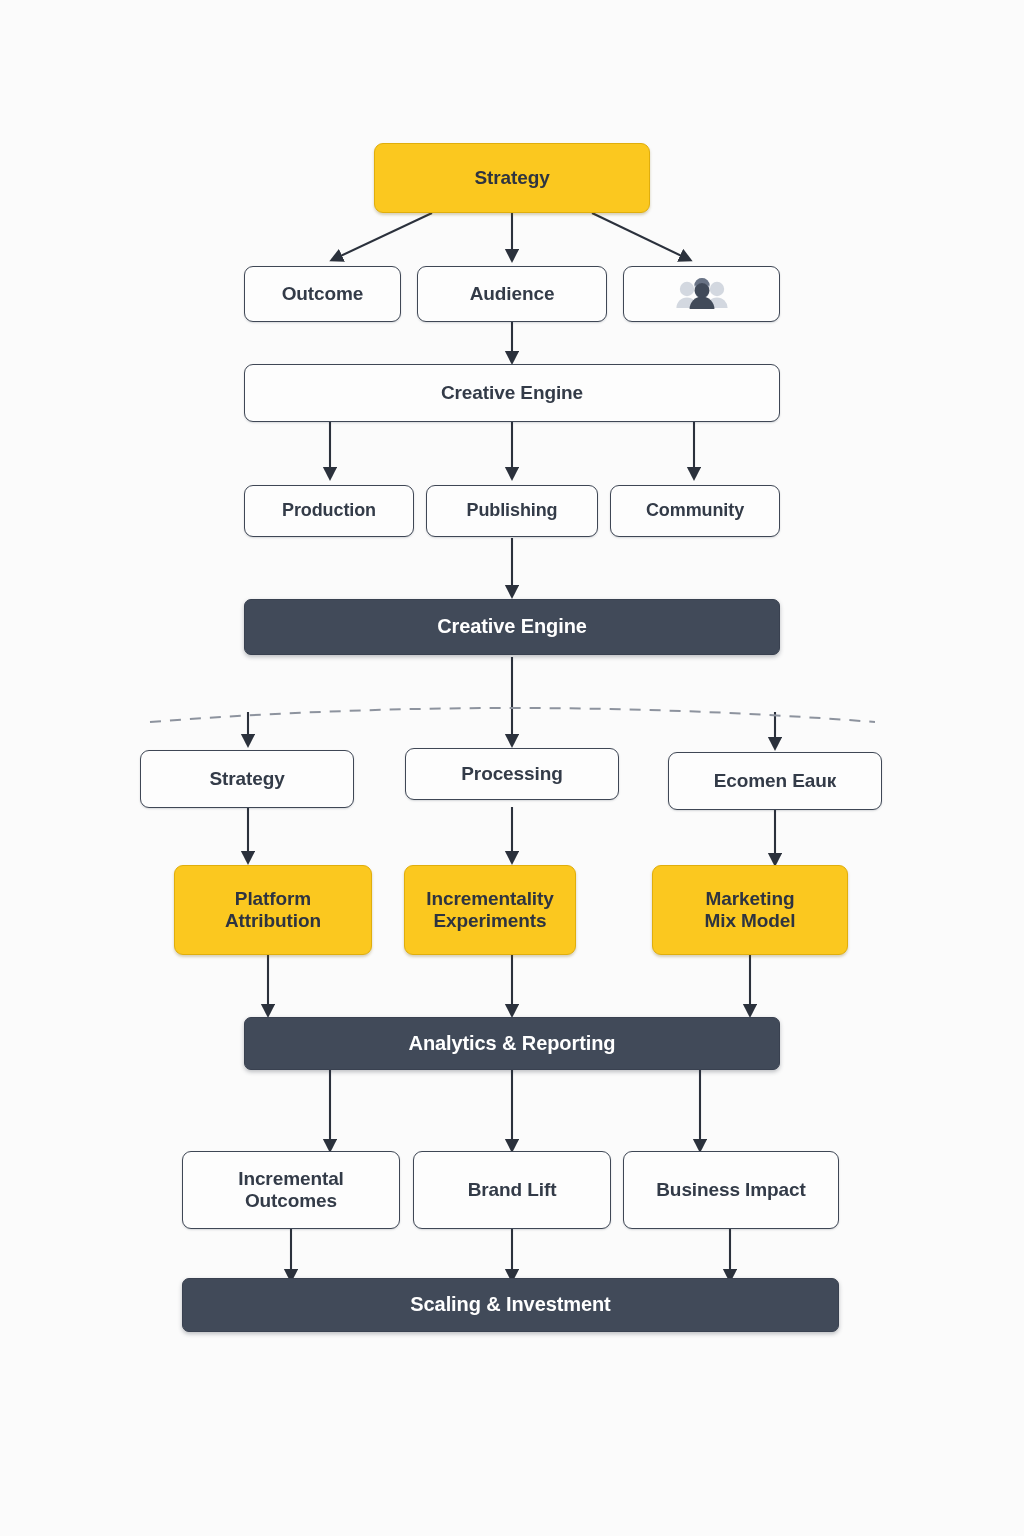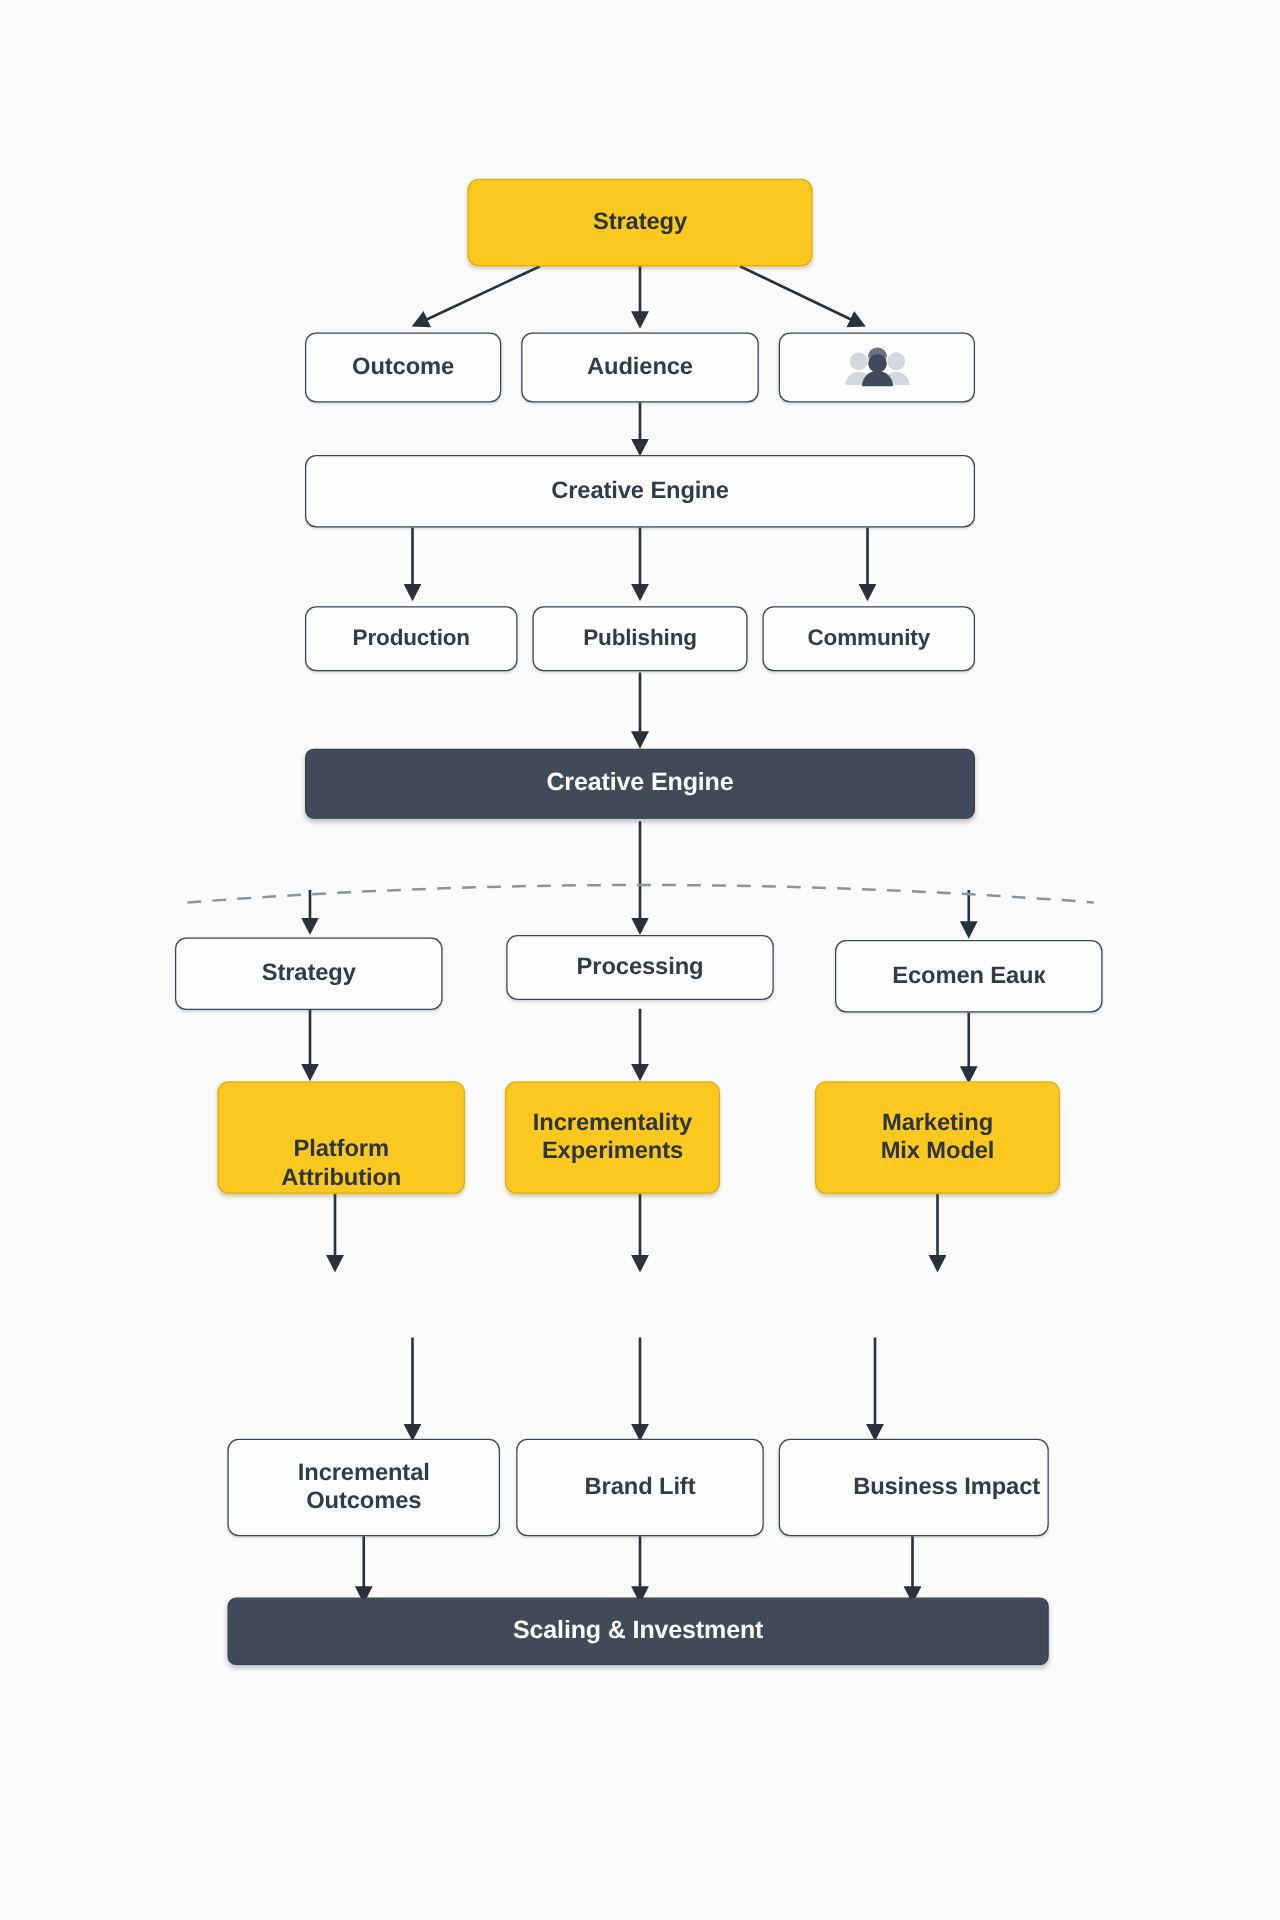--- a/index.html
+++ b/index.html
@@ -165,54 +165,57 @@
   </div>
 
   <div class="node card" style="left:405px;top:748px;width:214px;height:52px;">
     <span class="lbl">Processing</span>
   </div>
 
   <div class="node card" style="left:668px;top:752px;width:214px;height:58px;">
     <span class="lbl">Ecomen Eauк</span>
   </div>
 
-  <div class="node yellow" style="left:174px;top:865px;width:198px;height:90px;align-items:flex-end;">
+  <div class="node yellow" style="left:174px;top:865px;width:198px;height:90px;">
     <span class="lbl">
       <span>Platform</span><br>
       <span>Attribution</span>
     </span>
   </div>
 
   <div class="node yellow" style="left:404px;top:865px;width:172px;height:90px;">
     <span class="lbl">
       <span>Incrementality</span><br>
       <span>Experiments</span>
     </span>
   </div>
 
   <div class="node yellow" style="left:652px;top:865px;width:196px;height:90px;">
     <span class="lbl">
       <span>Marketing</span><br>
       <span>Mix Model</span>
     </span>
   </div>
 
+  <div class="node bar" style="left:244px;top:1017px;width:536px;height:53px;">
+    <span class="lbl">Analytics &amp; Reporting</span>
+  </div>
 
   <div class="node card" style="left:182px;top:1151px;width:218px;height:78px;">
     <span class="lbl">
       <span>Incremental</span><br>
       <span>Outcomes</span>
     </span>
   </div>
 
   <div class="node card" style="left:413px;top:1151px;width:198px;height:78px;">
     <span class="lbl">Brand Lift</span>
   </div>
 
-  <div class="node card" style="left:623px;top:1151px;width:216px;height:78px;justify-content:flex-end;">
+  <div class="node card" style="left:623px;top:1151px;width:216px;height:78px;">
     <span class="lbl">Business Impact</span>
   </div>
 
   <div class="node bar" style="left:182px;top:1278px;width:657px;height:54px;">
     <span class="lbl">Scaling &amp; Investment</span>
   </div>
 
 </div>
 
 </body></html>

